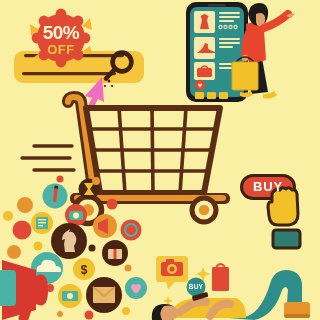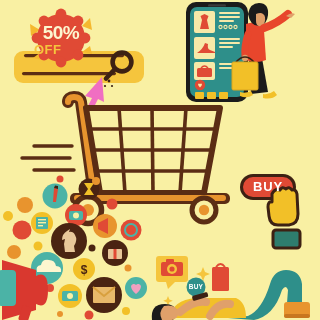--- a/index.html
+++ b/index.html
@@ -58,21 +58,21 @@
           <circle cx="85" cy="28" r="5.4"></circle>
           <circle cx="78" cy="45" r="5.4"></circle>
           <circle cx="61" cy="52" r="5.4"></circle>
           <circle cx="44" cy="45" r="5.4"></circle>
           <circle cx="37" cy="28" r="5.4"></circle>
           <circle cx="44" cy="11" r="5.4"></circle>
         </g>
       </g>
     </svg>
     <div class="txt" style="left:34px;top:12px;width:54px;text-align:center;font-size:19px;font-weight:bold;color:#fdf6cf;letter-spacing:-0.5px;">50%</div>
-    <div class="txt" style="left:34px;top:32px;width:54px;font-size:13px;font-weight:bold;color:#f5c53d;letter-spacing:0.5px;">OFF</div>
+    <div class="txt" style="left:34px;top:32px;width:54px;text-align:center;font-size:13px;font-weight:bold;color:#f5c53d;letter-spacing:0.5px;">OFF</div>
   </div>
 
   <div class="abs" style="left:178px;top:0;width:142px;height:108px;">
     <svg width="142" height="108" viewBox="0 0 142 108">
 
       <g>
         <rect x="8" y="2" width="62" height="100" rx="10" fill="#1b1b1b"></rect>
         <rect x="12" y="7" width="54" height="90" rx="7" fill="#2e8f8a"></rect>
         <rect x="30" y="4.2" width="18" height="2.4" rx="1.2" fill="#3b3b3b"></rect>
       </g>

